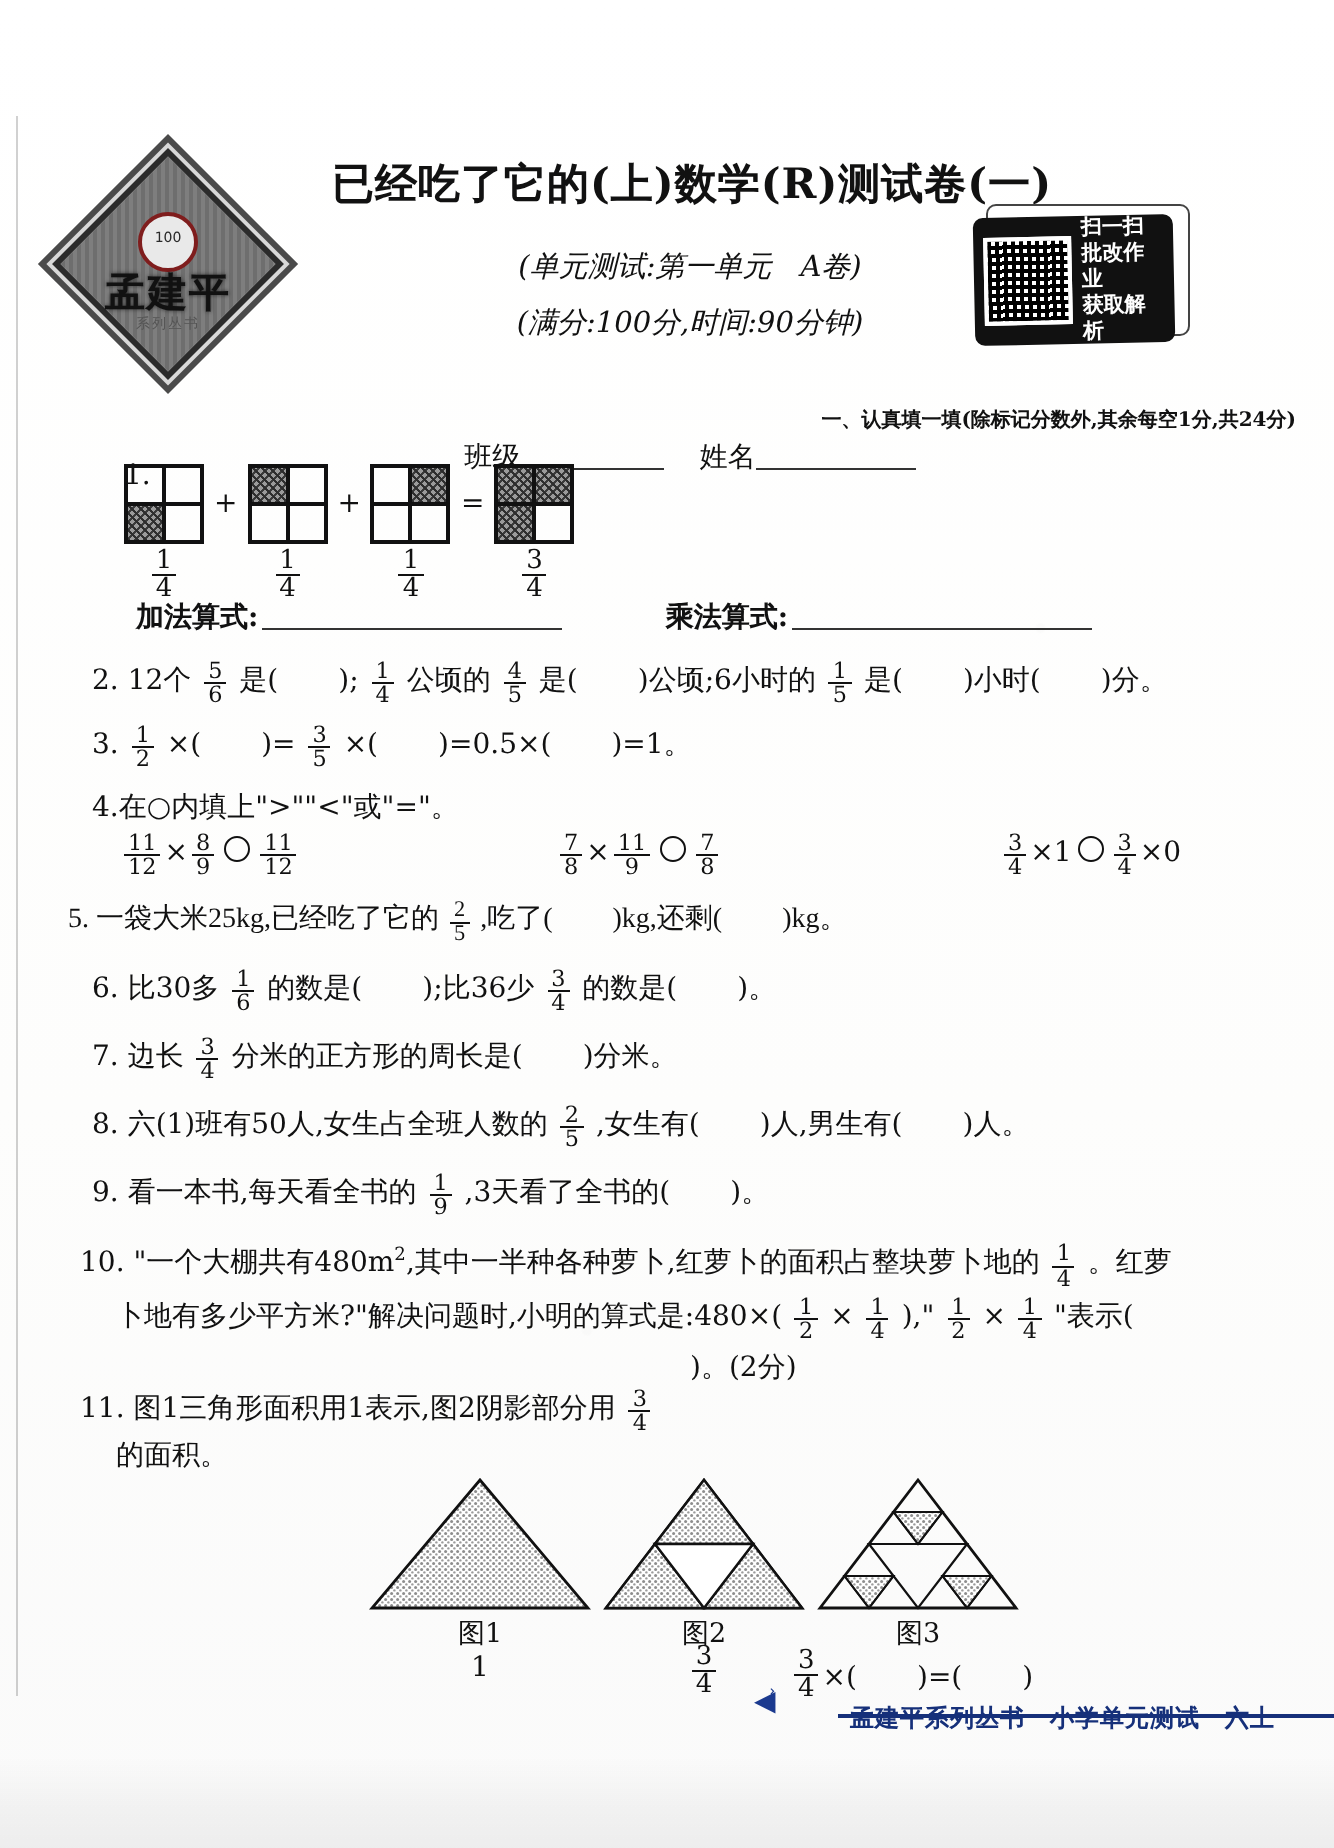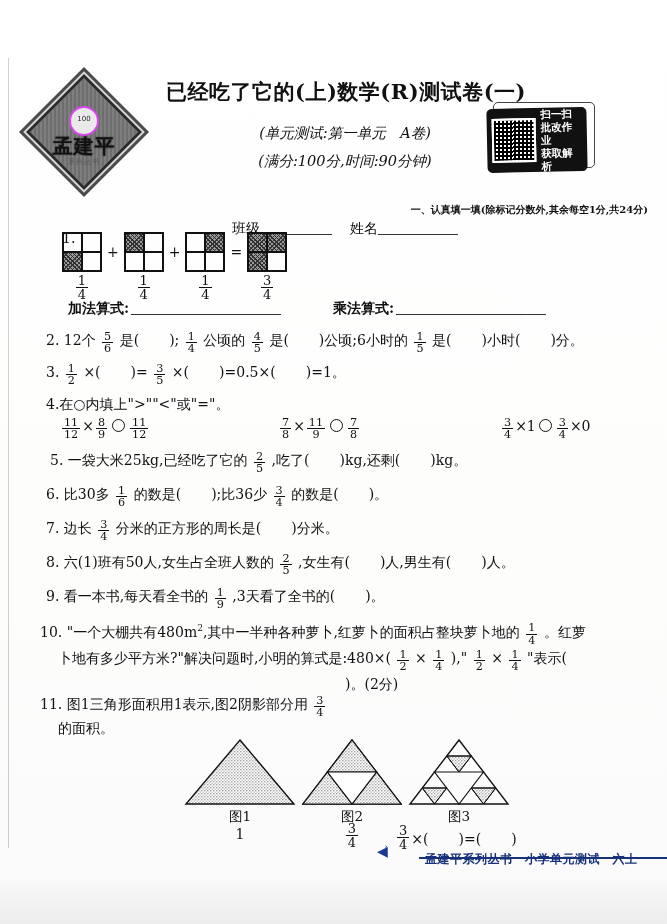--- a/index.html
+++ b/index.html
@@ -40,21 +40,21 @@
     box-shadow:0 0 0 2px #d8d8d8, 0 0 0 5px #4a4a4a;
   }
   .logo .inner{
     position:absolute;left:50%;top:50%;width:86px;height:86px;
     transform:translate(-50%,-50%);
     display:flex;align-items:center;justify-content:center;
   }
   .logo .seal{
     position:absolute;left:50%;top:17px;transform:translateX(-50%);
     width:26px;height:26px;border-radius:50%;
-    border:2px solid #d946ef;background:#e9e9e9;
+    border:2px solid #7f1d1d;background:#e9e9e9;
     font-size:7px;line-height:22px;text-align:center;color:#2a2a2a;
     font-family:"DejaVu Sans","Liberation Sans",sans-serif;
   }
   .logo .brand{
     position:absolute;left:50%;top:44px;transform:translateX(-50%);
     font-size:20px;font-weight:bold;letter-spacing:1px;color:#111;
     text-shadow:0 0 2px rgba(0,0,0,.6);
     white-space:nowrap;
   }
   .logo .sub{
@@ -274,21 +274,21 @@
 
 <div class="q" style="left:46px;top:394px;">
   <span>4.</span><span>在○内填上"&gt;""&lt;"或"="。</span>
 </div>
 <div class="q" id="q4-comparisons" style="left:60px;top:416px;width:600px;">
     <div style="position: absolute; left: 0px; top: 0px;"><span class="frac"><span class="n">11</span><span class="d">12</span></span><span>×</span><span class="frac"><span class="n">8</span><span class="d">9</span></span><span class="circ"></span><span class="frac"><span class="n">11</span><span class="d">12</span></span><span></span></div>
     <div style="position: absolute; left: 218px; top: 0px;"><span class="frac"><span class="n">7</span><span class="d">8</span></span><span>×</span><span class="frac"><span class="n">11</span><span class="d">9</span></span><span class="circ"></span><span class="frac"><span class="n">7</span><span class="d">8</span></span><span></span></div>
     <div style="position: absolute; left: 440px; top: 0px;"><span class="frac"><span class="n">3</span><span class="d">4</span></span><span>×1</span><span class="circ"></span><span class="frac"><span class="n">3</span><span class="d">4</span></span><span>×0</span></div>
   </div>
 
-<div class="q" style="left:50px;top:450px;">
+<div class="q" style="left:34px;top:450px;font-family:Liberation Serif, serif;">
   <span>5.</span>
   <span>一袋大米25kg,已经吃了它的</span>
   <span class="frac"><span class="n">2</span><span class="d">5</span></span>
   <span>,吃了(</span><span class="paren-blank"></span><span>)kg,还剩(</span><span class="paren-blank"></span><span>)kg。</span>
 </div>
 
 <div class="q" style="left:46px;top:484px;">
   <span>6.</span>
   <span>比30多</span>
   <span class="frac"><span class="n">1</span><span class="d">6</span></span>

